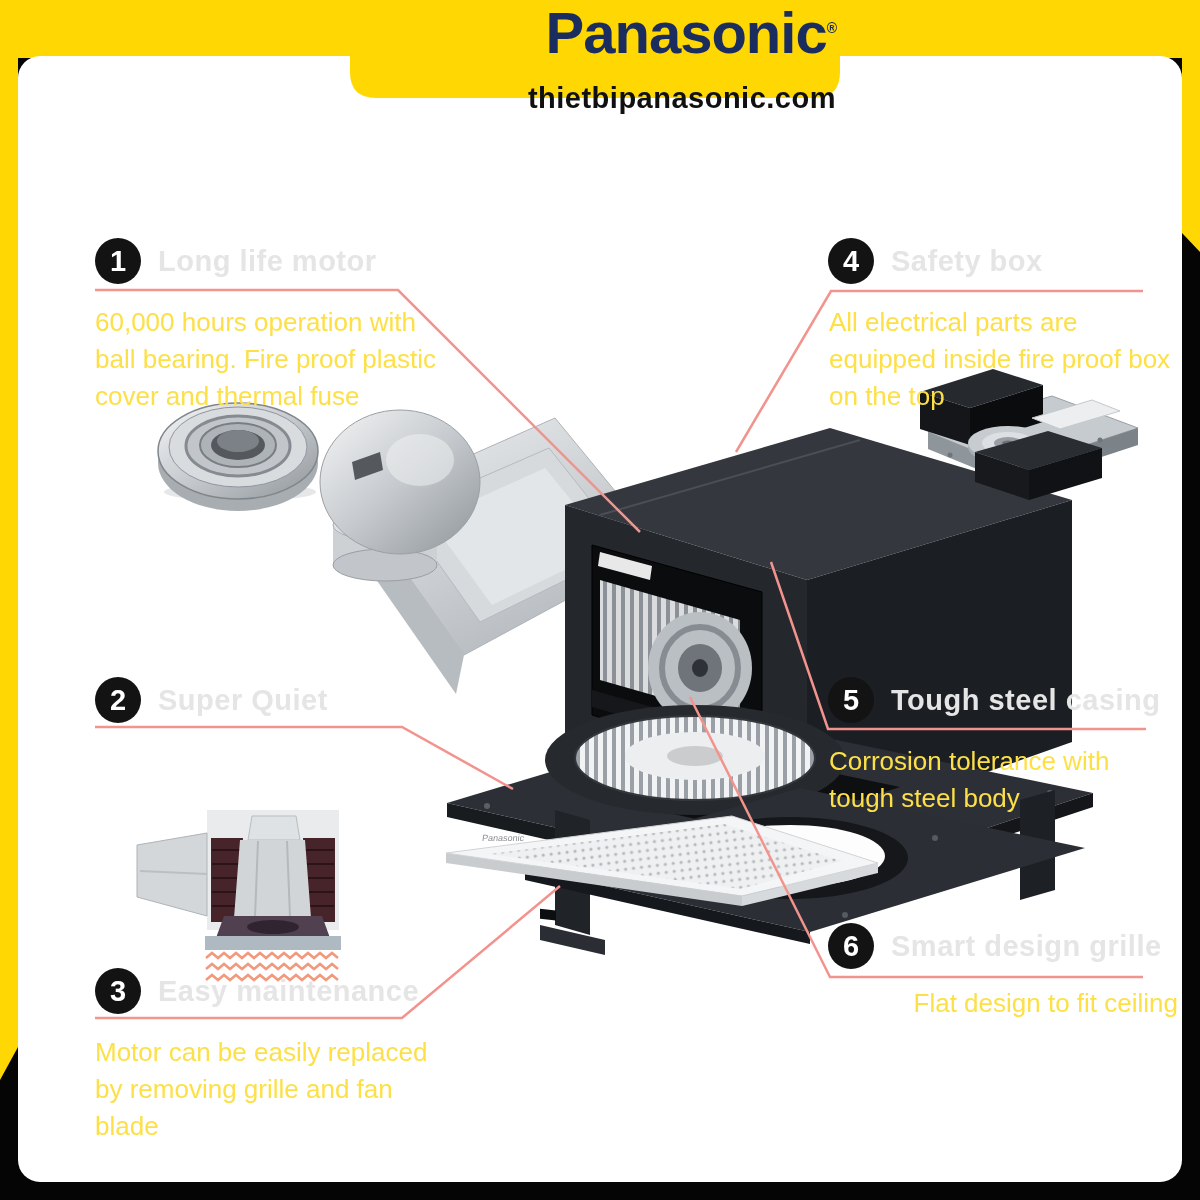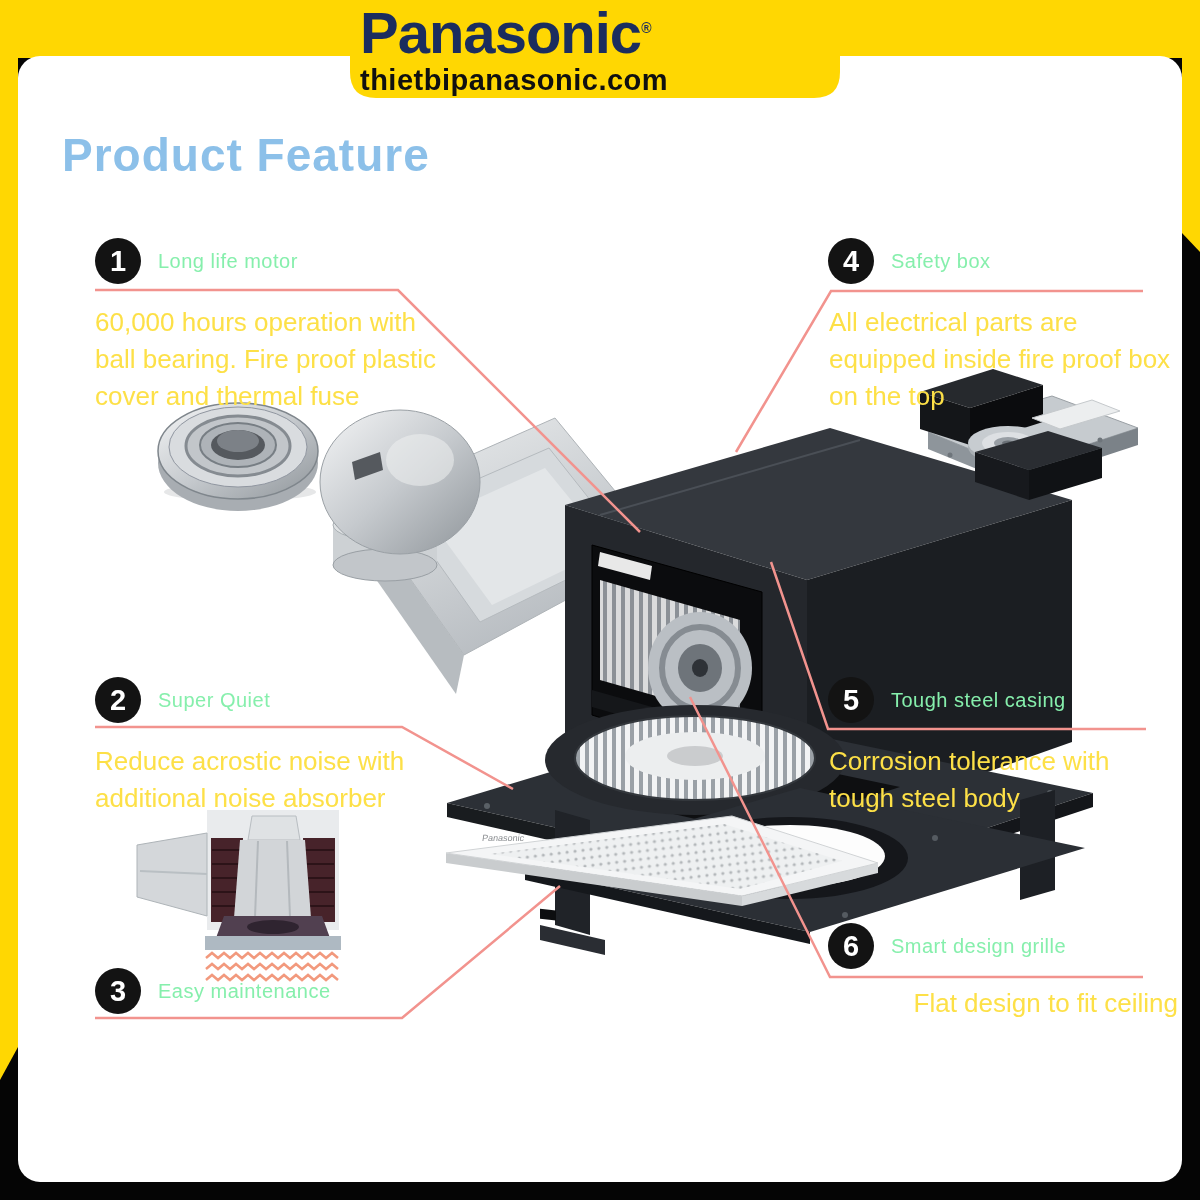--- a/index.html
+++ b/index.html
@@ -1,33 +1,33 @@
 <!DOCTYPE html>
 <html><head>
 <meta charset="utf-8">
 <style>
   html,body{margin:0;padding:0;background:#050505;}
   .stage{position:relative;width:1200px;height:1200px;overflow:hidden;
          font-family:"Liberation Sans","DejaVu Sans",sans-serif;background:#050505;}
   .frame-svg,.art-svg{position:absolute;left:0;top:0;width:1200px;height:1200px;}
   .art-svg{pointer-events:none;}
 
-  .logo-tab{position:absolute;left:360px;top:0;width:490px;height:90px;text-align:left;}
+  .logo-tab{position:absolute;left:346px;top:0;width:490px;height:90px;text-align:right;}
   .brand{font-size:58px;font-weight:bold;color:#1b2d5e;letter-spacing:-1px;line-height:1;margin-top:4px;}
   .brand sup{font-size:14px;vertical-align:super;}
-  .site{font-size:29px;font-weight:bold;color:#101010;letter-spacing:0.5px;margin-top:2px;}
+  .site{font-size:29px;font-weight:bold;color:#101010;letter-spacing:0.5px;margin-top:20px;}
 
   .page-title{position:absolute;left:62px;top:128px;margin:0;font-size:46px;font-weight:bold;
               color:#8cc0e9;letter-spacing:1px;}
 
   .feature{position:absolute;}
   .frow{display:flex;align-items:center;gap:17px;}
   .badge{width:46px;height:46px;border-radius:50%;background:#131313;color:#ffffff;
          font-size:29px;font-weight:bold;display:flex;align-items:center;justify-content:center;flex:0 0 46px;}
-  .ftitle{font-size:20px;font-weight:normal;color:#86efac;letter-spacing:0.5px;white-space:nowrap;}
+  .ftitle{font-size:29px;font-weight:bold;color:#e5e5e5;letter-spacing:0.5px;white-space:nowrap;}
   .fdesc{margin:20px 0 0 0;font-size:26px;line-height:1.42;color:#fde047;}
   .f1{left:95px;top:238px;width:345px;}
   .f2{left:95px;top:677px;width:320px;}
   .f3{left:95px;top:968px;width:350px;}
   .f4{left:828px;top:238px;width:345px;}
   .f5{left:828px;top:677px;width:340px;}
   .f6{left:828px;top:923px;width:350px;}
   .f4 .fdesc,.f5 .fdesc,.f6 .fdesc{margin-left:1px;}
   .f6 .fdesc{margin-top:16px;text-align:right;}
 </style>
@@ -211,43 +211,42 @@
       <path d="M1146,729 L828,729 L771,562"></path>
       <path d="M1143,977 L830,977 L690,697"></path>
     </g>
   </svg>
 
   <div class="logo-tab">
     <div class="brand"><span>Panasonic</span><sup>®</sup></div>
     <div class="site">thietbipanasonic.com</div>
   </div>
 
-  <h1 class="page-title">Product Feature</h1>
 
   <div class="feature f1">
     <div class="frow">
       <span class="badge">1</span>
       <span class="ftitle">Long life motor</span>
     </div>
     <p class="fdesc">60,000 hours operation with ball bearing. Fire proof plastic cover and thermal fuse</p>
   </div>
 
   <div class="feature f2">
     <div class="frow">
       <span class="badge">2</span>
       <span class="ftitle">Super Quiet</span>
     </div>
-    <p class="fdesc">Reduce acrostic noise with additional noise absorber</p>
   </div>
 
   <div class="feature f3">
     <div class="frow">
       <span class="badge">3</span>
       <span class="ftitle">Easy maintenance</span>
     </div>
+    <p class="fdesc">Motor can be easily replaced by removing grille and fan blade</p>
   </div>
 
   <div class="feature f4">
     <div class="frow">
       <span class="badge">4</span>
       <span class="ftitle">Safety box</span>
     </div>
     <p class="fdesc">All electrical parts are equipped inside fire proof box on the top</p>
   </div>
 

